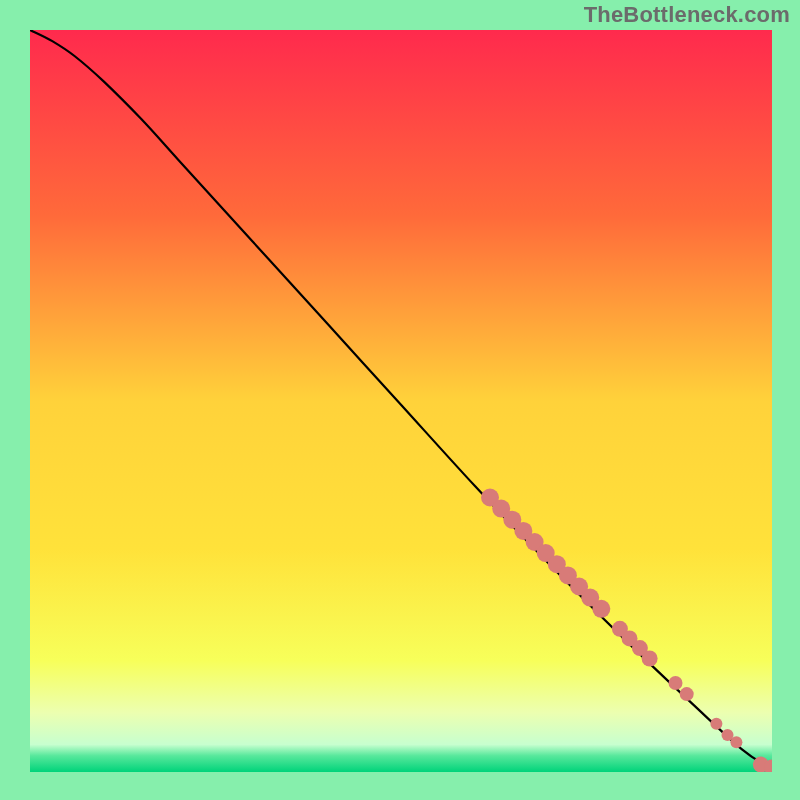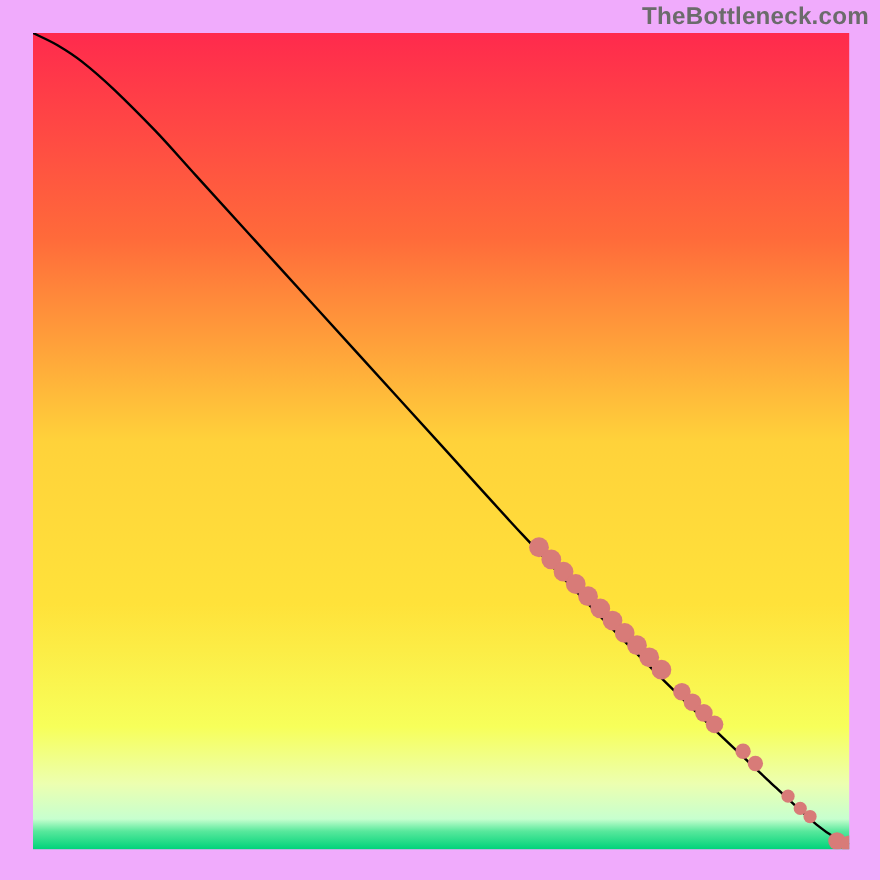--- a/index.html
+++ b/index.html
@@ -8,21 +8,21 @@
     width: 800px;
     height: 800px;
     background: #000;
     overflow: hidden;
     font-family: Arial, Helvetica, sans-serif;
   }
   .stage {
     position: relative;
     width: 800px;
     height: 800px;
-    background: #f0abfc;
+    background: #86efac;
   }
   .watermark {
     position: absolute;
     top: 2px;
     right: 10px;
     color: #6b6b6b;
     font-size: 22px;
     font-weight: 600;
     letter-spacing: 0.2px;
     z-index: 5;

